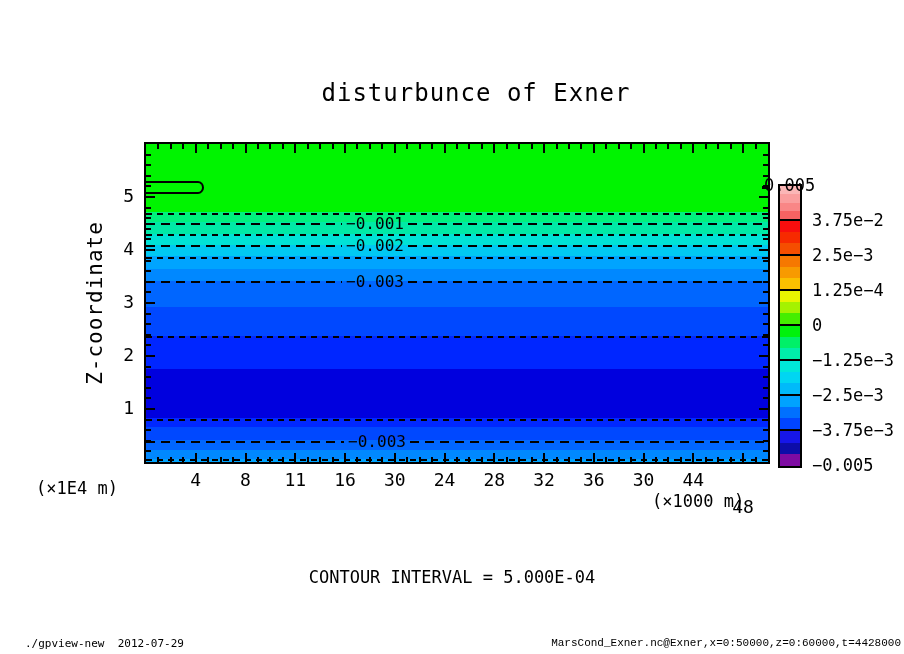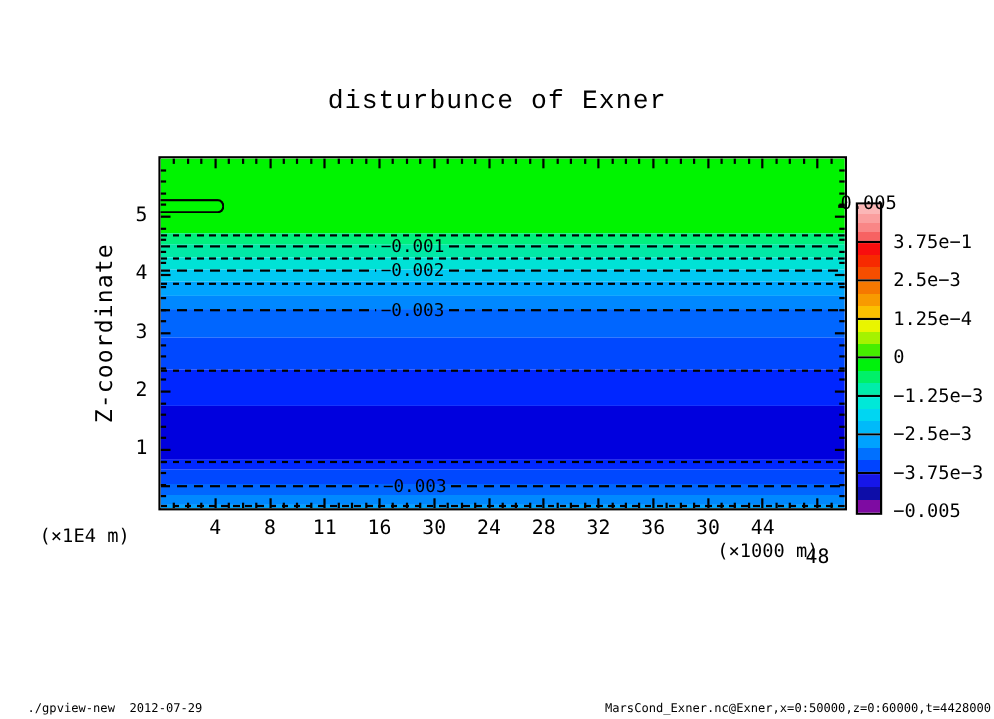--- a/index.html
+++ b/index.html
@@ -26,21 +26,21 @@
   .cblabel{position:absolute;font-size:17px;line-height:17px;white-space:nowrap;}
   .small-note{font-size:17px;}
   .time-note{font-size:16px;}
   .footer{font-size:11px;line-height:13px;}
 </style>
 </head>
 <body>
 
 <div class="page">
 
-  <div class="abs title" style="left:452px;top:79px;font-family:Liberation Mono, monospace;">disturbunce of Exner</div>
+  <div class="abs title" style="left:476px;top:79px;">disturbunce of Exner</div>
 
   <div class="plot" id="plot" style="left:144px;top:142px;width:622px;height:318px;">
       <div class="band" style="top: 0px; height: 68px; background: rgb(0, 244, 0);"></div>
       <div class="band" style="top: 68px; height: 10px; background: rgb(0, 240, 126);"></div>
       <div class="band" style="top: 78px; height: 12px; background: rgb(0, 233, 166);"></div>
       <div class="band" style="top: 90px; height: 11px; background: rgb(0, 226, 214);"></div>
       <div class="band" style="top: 101px; height: 11px; background: rgb(0, 201, 242);"></div>
       <div class="band" style="top: 112px; height: 13px; background: rgb(0, 164, 255);"></div>
       <div class="band" style="top: 125px; height: 12px; background: rgb(0, 136, 255);"></div>
       <div class="band" style="top: 137px; height: 26px; background: rgb(0, 102, 255);"></div>
@@ -240,43 +240,44 @@
       <div class="cbseg" style="top: 0px; height: 35px; background: linear-gradient(rgb(251, 182, 182) 0%, rgb(251, 182, 182) 25%, rgb(250, 158, 158) 25%, rgb(250, 158, 158) 50%, rgb(249, 134, 134) 50%, rgb(249, 134, 134) 75%, rgb(247, 98, 98) 75%, rgb(247, 98, 98) 100%);"></div>
       <div class="cbseg" style="top: 35px; height: 35px; background: linear-gradient(rgb(248, 14, 14) 0%, rgb(248, 14, 14) 33.3%, rgb(247, 42, 0) 33.3%, rgb(247, 42, 0) 66.7%, rgb(245, 78, 0) 66.7%, rgb(245, 78, 0) 100%);"></div>
       <div class="cbseg" style="top: 70px; height: 35px; background: linear-gradient(rgb(246, 120, 0) 0%, rgb(246, 120, 0) 33.3%, rgb(248, 154, 0) 33.3%, rgb(248, 154, 0) 66.7%, rgb(251, 192, 0) 66.7%, rgb(251, 192, 0) 100%);"></div>
       <div class="cbseg" style="top: 105px; height: 35px; background: linear-gradient(rgb(233, 245, 0) 0%, rgb(233, 245, 0) 33.3%, rgb(165, 242, 0) 33.3%, rgb(165, 242, 0) 66.7%, rgb(70, 238, 0) 66.7%, rgb(70, 238, 0) 100%);"></div>
       <div class="cbseg" style="top: 140px; height: 35px; background: linear-gradient(rgb(0, 242, 12) 0%, rgb(0, 242, 12) 33.3%, rgb(0, 240, 104) 33.3%, rgb(0, 240, 104) 66.7%, rgb(0, 237, 170) 66.7%, rgb(0, 237, 170) 100%);"></div>
       <div class="cbseg" style="top: 175px; height: 35px; background: linear-gradient(rgb(0, 232, 216) 0%, rgb(0, 232, 216) 33.3%, rgb(0, 214, 242) 33.3%, rgb(0, 214, 242) 66.7%, rgb(0, 186, 250) 66.7%, rgb(0, 186, 250) 100%);"></div>
       <div class="cbseg" style="top: 210px; height: 35px; background: linear-gradient(rgb(0, 162, 255) 0%, rgb(0, 162, 255) 33.3%, rgb(0, 112, 255) 33.3%, rgb(0, 112, 255) 66.7%, rgb(0, 68, 255) 66.7%, rgb(0, 68, 255) 100%);"></div>
       <div class="cbseg" style="top: 245px; height: 35px; background: linear-gradient(rgb(22, 22, 233) 0%, rgb(22, 22, 233) 33.3%, rgb(13, 13, 168) 33.3%, rgb(13, 13, 168) 66.7%, rgb(126, 11, 162) 66.7%, rgb(126, 11, 162) 100%);"></div>
     </div>
 
+  <div class="abs small-note" style="left:452px;top:567px;transform:translateX(-50%);">CONTOUR INTERVAL = 5.000E-04</div>
 
   <div class="abs footer" style="left:25px;top:637px;">./gpview-new  2012-07-29</div>
-  <div class="abs footer" style="right:3px;top:637px;text-align:right;">MarsCond_Exner.nc@Exner,x=0:50000,z=0:60000,t=4428000</div>
+  <div class="abs footer" style="right:3px;top:637px;text-align:right;font-family:Liberation Mono, monospace;">MarsCond_Exner.nc@Exner,x=0:50000,z=0:60000,t=4428000</div>
 
 <div class="ticklabel xlabelnum abs" style="left: 195.76px; top: 471px;">4</div>
     <div class="ticklabel xlabelnum abs" style="left: 245.52px; top: 471px;">8</div>
     <div class="ticklabel xlabelnum abs" style="left: 295.28px; top: 471px;">11</div>
     <div class="ticklabel xlabelnum abs" style="left: 345.04px; top: 471px;">16</div>
     <div class="ticklabel xlabelnum abs" style="left: 394.8px; top: 471px;">30</div>
     <div class="ticklabel xlabelnum abs" style="left: 444.56px; top: 471px;">24</div>
     <div class="ticklabel xlabelnum abs" style="left: 494.32px; top: 471px;">28</div>
     <div class="ticklabel xlabelnum abs" style="left: 544.08px; top: 471px;">32</div>
     <div class="ticklabel xlabelnum abs" style="left: 593.84px; top: 471px;">36</div>
     <div class="ticklabel xlabelnum abs" style="left: 643.6px; top: 471px;">30</div>
     <div class="ticklabel xlabelnum abs" style="left: 693.36px; top: 471px;">44</div>
     <div class="ticklabel xlabelnum abs" style="left: 743.12px; top: 498px;">48</div>
     <div class="ticklabel ylabelnum abs" style="left: 100px; top: 399px;">1</div>
     <div class="ticklabel ylabelnum abs" style="left: 100px; top: 346px;">2</div>
     <div class="ticklabel ylabelnum abs" style="left: 100px; top: 293px;">3</div>
     <div class="ticklabel ylabelnum abs" style="left: 100px; top: 240px;">4</div>
     <div class="ticklabel ylabelnum abs" style="left: 100px; top: 187px;">5</div>
     <div class="cblabel abs" style="left: 764px; top: 177px;">0.005</div>
-    <div class="cblabel abs" style="left: 812px; top: 212px;">3.75e−1</div>
+    <div class="cblabel abs" style="left: 812px; top: 212px;">3.75e−2</div>
     <div class="cblabel abs" style="left: 812px; top: 247px;">2.5e−3</div>
     <div class="cblabel abs" style="left: 812px; top: 282px;">1.25e−4</div>
     <div class="cblabel abs" style="left: 812px; top: 317px;">0</div>
     <div class="cblabel abs" style="left: 812px; top: 352px;">−1.25e−3</div>
     <div class="cblabel abs" style="left: 812px; top: 387px;">−2.5e−3</div>
     <div class="cblabel abs" style="left: 812px; top: 422px;">−3.75e−3</div>
     <div class="cblabel abs" style="left: 812px; top: 457px;">−0.005</div>
   </div>
 
 </body></html>

